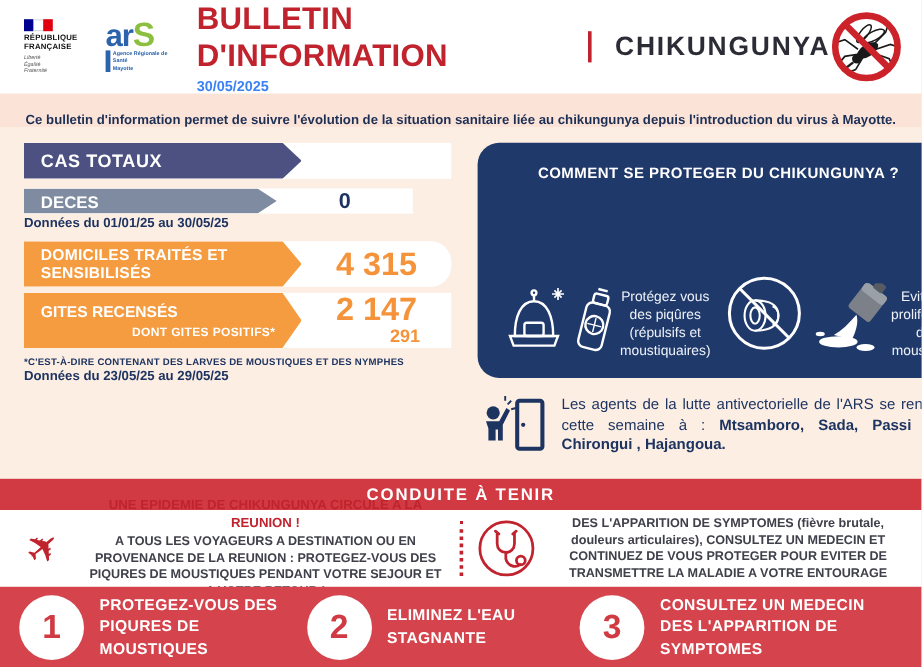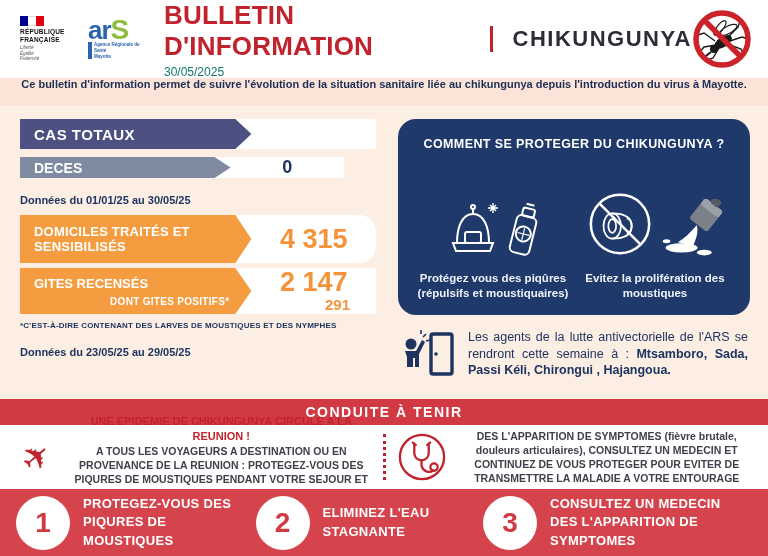--- a/index.html
+++ b/index.html
@@ -23,28 +23,28 @@
   .flag .b1 { background:#000091; } .flag .b2 { background:#fff; border-top:1px solid #ddd;border-bottom:1px solid #ddd;} .flag .b3 { background:#e1000f; }
   .rf-name { font-size:6.5px; font-weight:800; color:#111; line-height:1.15; letter-spacing:.2px;}
   .rf-motto { font-size:4.5px; font-style:italic; color:#555; line-height:1.2; margin-top:2px;}
   .logo-ars { margin-left:16px; flex:none; width:58px; }
   .ars-word { line-height:0.8; }
   .ars-ar { font-size:26px; font-weight:700; color:#2b64ad; letter-spacing:-1px;}
   .ars-s  { font-size:28px; font-weight:700; color:#8cbf3f; }
   .ars-sub { font-size:4.5px; color:#2b64ad; font-weight:700; line-height:1.3; margin-top:1px; border-left:4px solid #2b64ad; padding-left:2px;}
   .title-block { margin-left:18px; }
   .main-title { font-size:26px; font-weight:800; color:#c0232d; letter-spacing:.2px; }
-  .bulletin-date { font-size:12px; font-weight:400; color:#0f766e; margin-top:3px; }
+  .bulletin-date { font-size:12px; font-weight:700; color:#3b82f6; margin-top:3px; }
   .header-divider { width:3px; height:26px; background:#c0232d; margin:0 20px 0 22px; flex:none; }
   .topic { font-size:22px; font-weight:800; color:#2c2c36; letter-spacing:1.5px; }
   .mosquito-badge { margin-left:auto; width:60px; height:60px; flex:none; }
 
   
   .intro {
-    height:28px; background:#fbe3d8; display:flex; align-items:flex-start; justify-content:center;
+    height:28px; background:#fbe3d8; display:flex; align-items:flex-end; justify-content:center;
     font-size:11px; font-weight:700; color:#1c2f55; flex:none; padding:0 10px;
   }
 
   
   .main { flex:none; height:284px; display:flex; padding:13px 18px 0 20px; gap:22px; }
   .left-col { width:356px; flex:none; }
   .right-col { flex:1; display:flex; flex-direction:column; }
 
   .stat-row { display:flex; background:#fff; align-items:stretch; }
   .arrow {
@@ -58,40 +58,40 @@
   .bar-label { color:#fff; font-weight:800; }
   .bar-value { flex:1; display:flex; align-items:center; justify-content:center; font-weight:800; }
 
   .row-cas { height:30px; }
   .row-cas .bar-label { font-size:15px; letter-spacing:.5px; }
   .row-cas .bar-value { font-size:29px; color:#c0232d; }
   .row-mid { height:21px; width:91%; margin-top:16px; }
   .row-mid .bar-label { font-size:14px; }
   .row-mid .bar-value { font-size:18px; color:#1d3461; }
   .row-mid2 { margin-top:8px; }
-  .periode { font-size:11px; font-weight:600; color:#1d3461; margin-top:16px; }
-  .row-dom { height:48px; margin-top:9px;border-radius:17px; }
+  .periode { font-size:11px; font-weight:600; color:#1d3461; margin-top:2px; }
+  .row-dom { height:38px; margin-top:9px;border-radius:17px; }
   .row-dom .bar-label { font-size:13px; letter-spacing:.2px; }
   .row-dom .bar-value { font-size:27px; color:#f5933a; }
   .row-gites { height:46px; margin-top:5px; }
   .row-gites .bar-label { font-size:13px; }
   .bar-sublabel { color:#fff; font-weight:800; font-size:10px; align-self:flex-end; margin-top:5px; letter-spacing:.3px; }
   .gites-values { flex:1; display:flex; flex-direction:column; align-items:center; justify-content:center; }
   .gv-main { font-size:27px; font-weight:800; color:#f5933a; line-height:1; }
   .gv-sub  { font-size:15px; font-weight:800; color:#f5933a; line-height:1.2; align-self:flex-end; padding-right:26px; }
   .footnote { font-size:8px; font-weight:700; color:#1d3461; margin-top:7px; letter-spacing:.2px; }
 
   
   .panel {
     background:#20396b; border-radius:18px; padding:14px 14px 14px; color:#fff;
     height:196px; display:flex; flex-direction:column;
   }
   .panel-title { text-align:center; font-size:12.5px; font-weight:800; letter-spacing:.4px; margin-top:4px; }
   .panel-icons { display:flex; justify-content:space-around; align-items:flex-end; margin-top:14px; flex:1; }
-  .icon-group { display:flex; flex-direction:column; align-items:center; width:48%;font-weight:bold; }
+  .icon-group { display:flex; flex-direction:row; align-items:flex-end; width:48%; }
   .icon-pair { display:flex; align-items:flex-end; gap:4px; height:78px; }
   .panel-caption { font-size:11.5px; color:#eef2f8; text-align:center; line-height:1.3; margin-top:8px; }
 
   
   .agents { display:flex; align-items:center; gap:12px; margin-top:12px; padding:0 2px; }
   .agents-icon { flex:none; width:56px; height:54px; }
   .agents-text { font-size:12.5px; line-height:1.35; color:#1d3461; text-align:justify; font-weight:500; }
   .agents-text .b { font-weight:800; }
 
   

